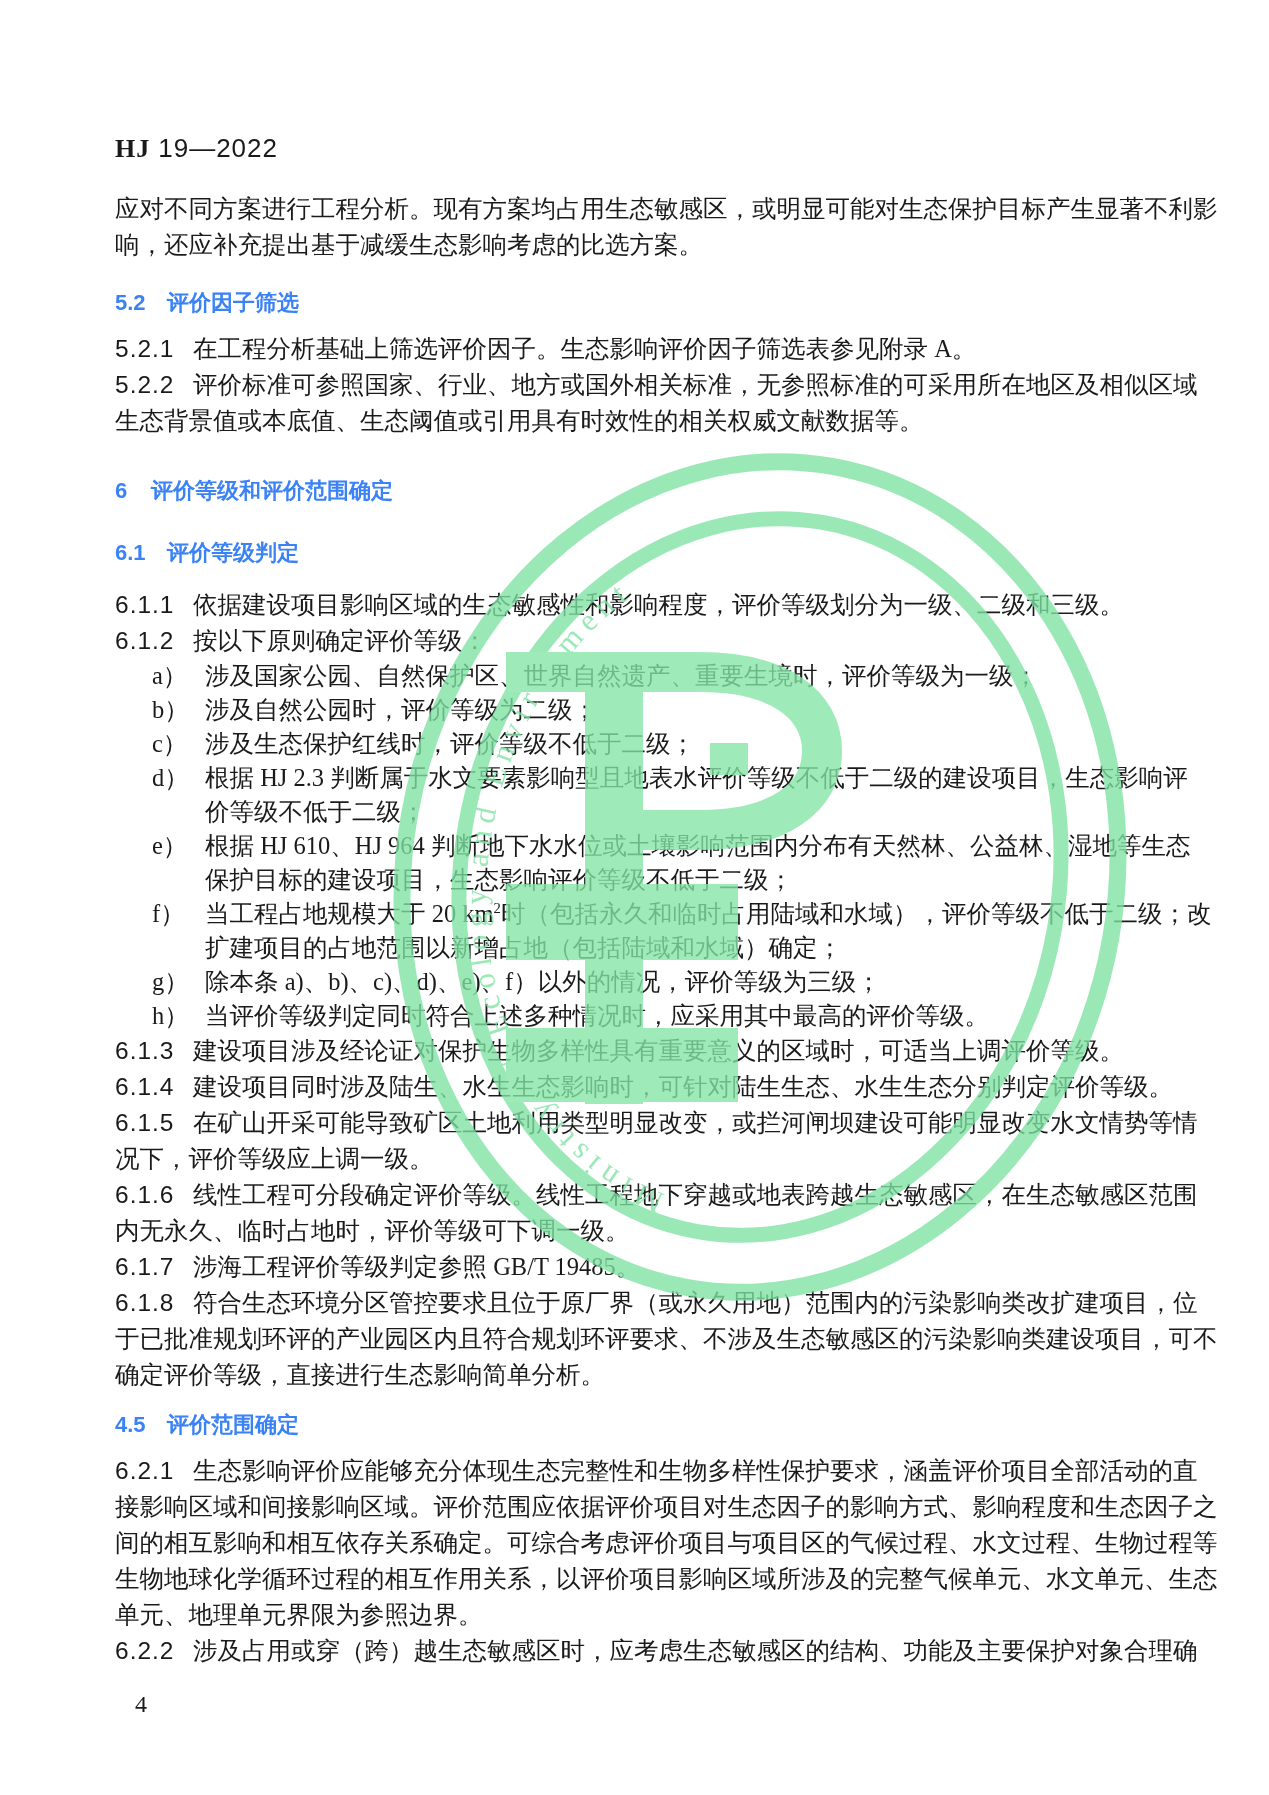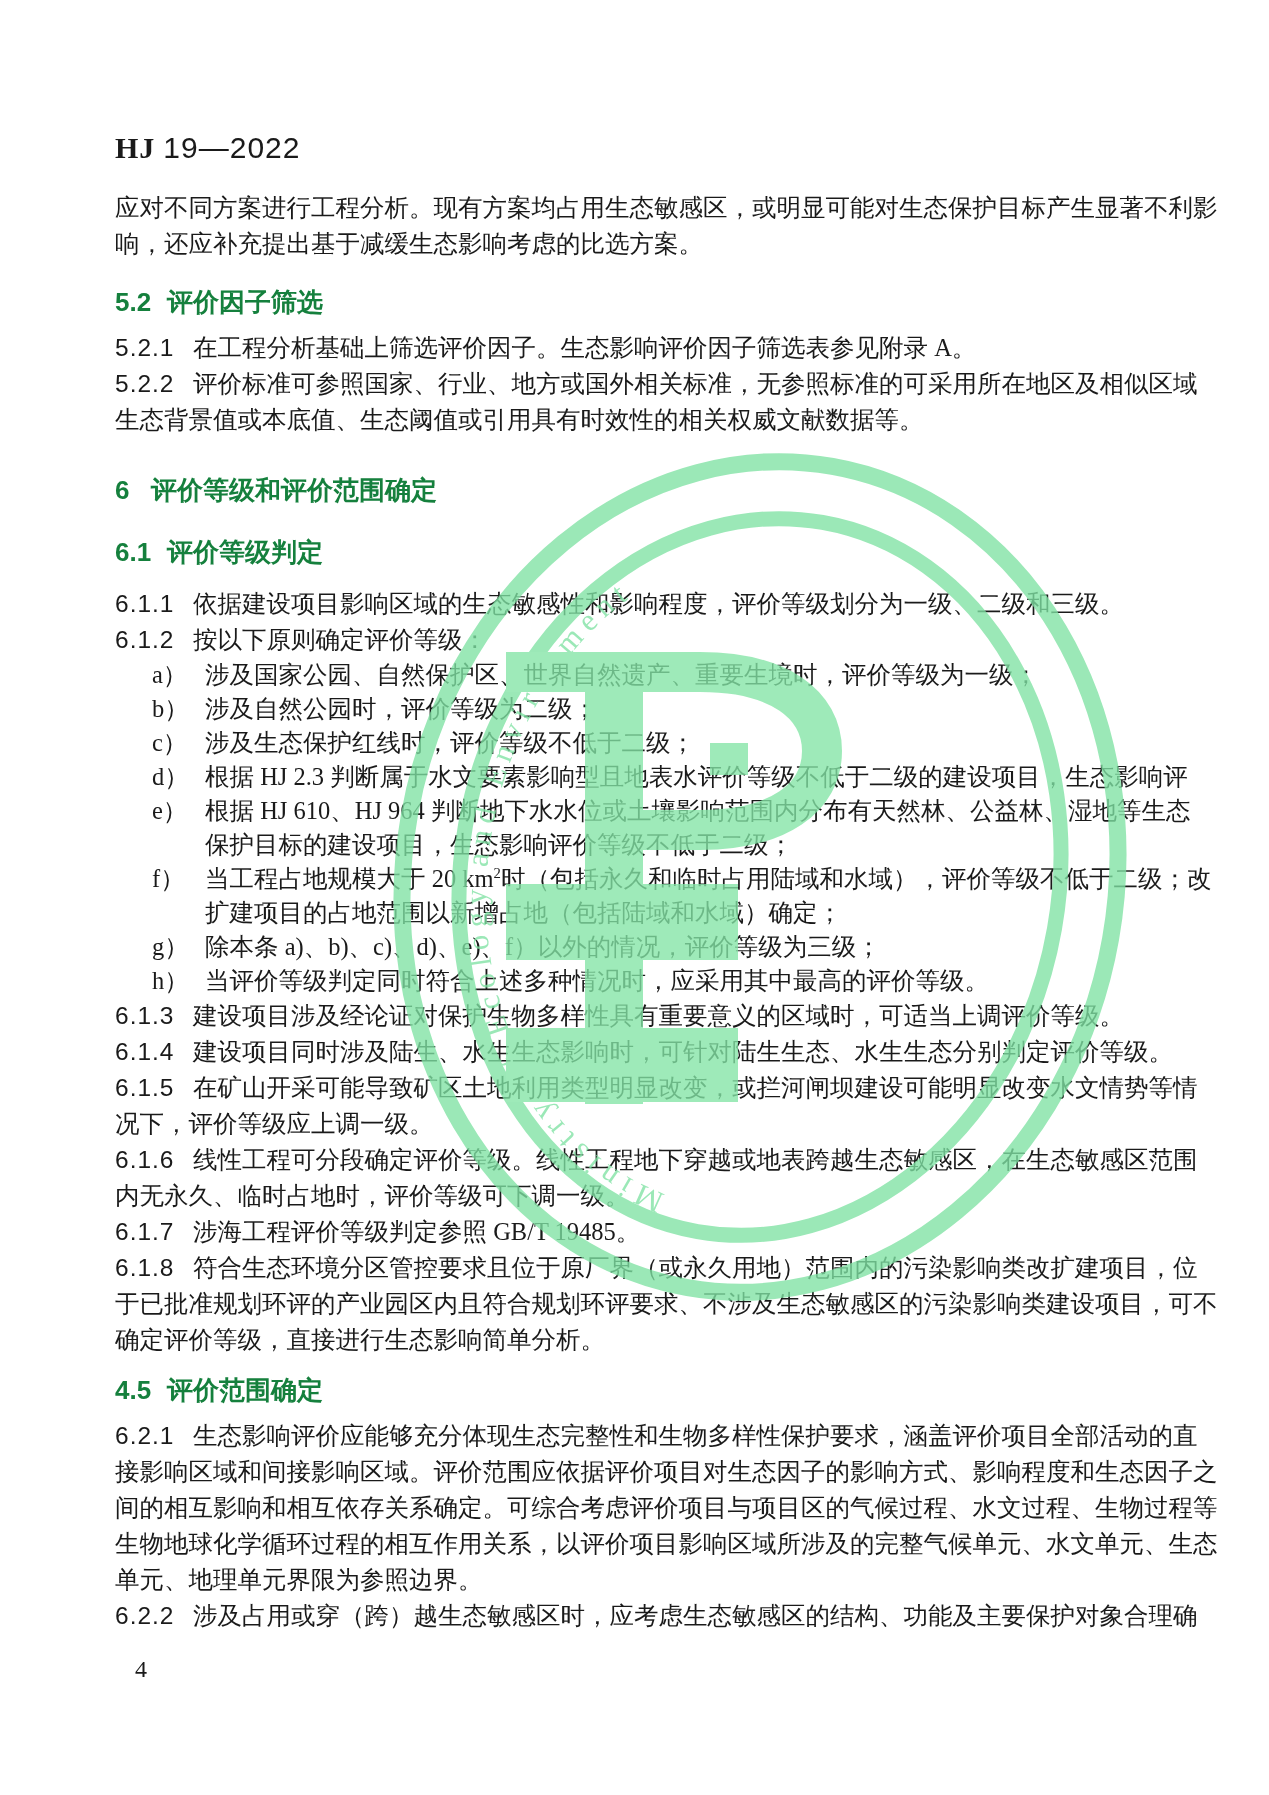--- a/index.html
+++ b/index.html
@@ -7,28 +7,28 @@
     width:1269px;height:1795px;
     background:#ffffff;
     font-family:"Liberation Serif","DejaVu Serif",serif;
     color:#1a1a1a;
     overflow:hidden;
     position:relative;
   }
   .page{position:relative;width:1269px;height:1795px;background:#fff;}
   .doc{position:relative;z-index:1;padding:130px 112px 0 115px;}
   
-  .std-header{font-size:30px;line-height:36px;letter-spacing:1px;}
+  .std-header{font-size:26px;line-height:36px;letter-spacing:1px;}
   .std-header .hj{font-weight:bold;font-family:"Liberation Serif",serif;}
   .std-header .num{font-family:"Liberation Sans",sans-serif;font-weight:400;margin-left:8px;}
   
   .blk{font-size:24.5px;line-height:36px;}
   .blk .ln{white-space:nowrap;}
   .para{margin-top:24px;}
-  .heading{font-family:"Liberation Sans",sans-serif;font-weight:bold;color:#15803d;font-size:26px;line-height:36px;}
+  .heading{font-family:"Liberation Sans",sans-serif;font-weight:bold;color:#3b82f6;font-size:22px;line-height:36px;}
   .heading .h-num{display:inline-block;min-width:52px;}
   .heading[data-level="1"]{margin-top:34px;}
   .heading[data-level="1"] .h-num{min-width:36px;}
   .heading[data-level="2"]{margin-top:24px;margin-bottom:10px;}
   .heading#h-5-2{margin-top:22px;margin-bottom:10px;}
   .heading#h-6-1{margin-top:26px;margin-bottom:16px;}
   .heading#h-6-2{margin-top:14px;margin-bottom:10px;}
   .clause{margin:0;}
   .c-num{font-family:"Liberation Sans",sans-serif;display:inline-block;min-width:78px;letter-spacing:1px;}
   .list{margin:0;}
@@ -99,20 +99,21 @@
             <span class="li-label">b）</span>
             <div class="ln">涉及自然公园时，评价等级为二级；</div>
           </div>
           <div class="li">
             <span class="li-label">c）</span>
             <div class="ln">涉及生态保护红线时，评价等级不低于二级；</div>
           </div>
           <div class="li">
             <span class="li-label">d）</span>
             <div class="ln">根据 HJ 2.3 判断属于水文要素影响型且地表水评价等级不低于二级的建设项目，生态影响评</div>
+            <div class="ln">价等级不低于二级；</div>
           </div>
           <div class="li">
             <span class="li-label">e）</span>
             <div class="ln">根据 HJ 610、HJ 964 判断地下水水位或土壤影响范围内分布有天然林、公益林、湿地等生态</div>
             <div class="ln">保护目标的建设项目，生态影响评价等级不低于二级；</div>
           </div>
           <div class="li">
             <span class="li-label">f）</span>
             <div class="ln">当工程占地规模大于 20 km<sup>2</sup>时（包括永久和临时占用陆域和水域），评价等级不低于二级；改</div>
             <div class="ln">扩建项目的占地范围以新增占地（包括陆域和水域）确定；</div>

